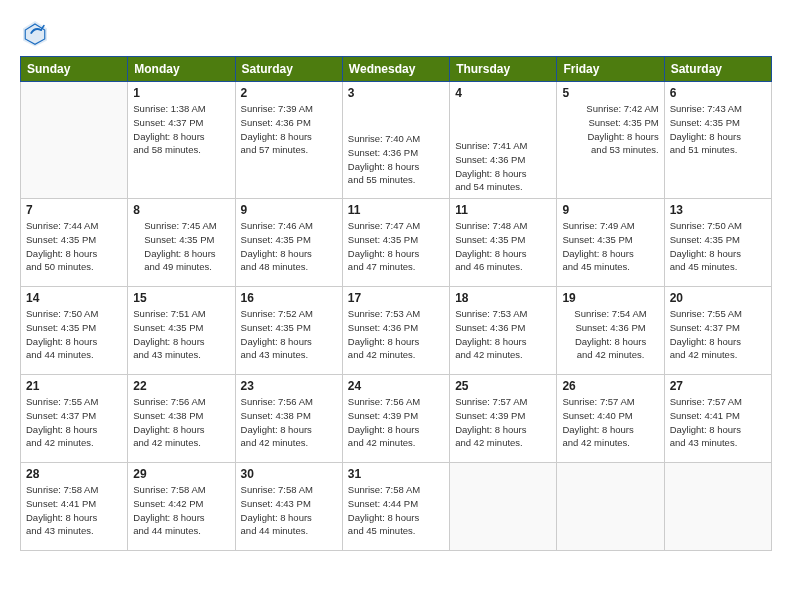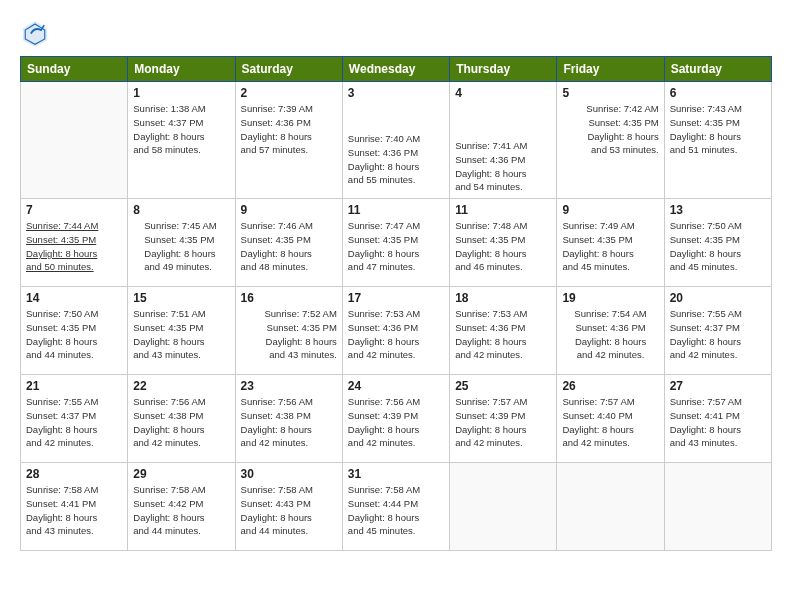--- a/index.html
+++ b/index.html
@@ -168,21 +168,21 @@
             <span class="day-number">6</span>
             <div class="cell-text" style="white-space: pre-line;">Sunrise: 7:43 AM
 Sunset: 4:35 PM
 Daylight: 8 hours
 and 51 minutes.</div>
           </td>
         </tr>
         <tr>
           <td>
             <span class="day-number">7</span>
-            <div class="cell-text" style="white-space: pre-line; text-decoration: underline;">Sunrise: 7:44 AM
+            <div class="cell-text" style="white-space: pre-line;">Sunrise: 7:44 AM
 Sunset: 4:35 PM
 Daylight: 8 hours
 and 50 minutes.</div>
           </td>
           <td>
             <span class="day-number">8</span>
             <div class="cell-text" style="white-space: pre-line; margin-left: 11px;">Sunrise: 7:45 AM
 Sunset: 4:35 PM
 Daylight: 8 hours
 and 49 minutes.</div>
@@ -233,21 +233,21 @@
           </td>
           <td>
             <span class="day-number">15</span>
             <div class="cell-text" style="white-space: pre-line;">Sunrise: 7:51 AM
 Sunset: 4:35 PM
 Daylight: 8 hours
 and 43 minutes.</div>
           </td>
           <td>
             <span class="day-number">16</span>
-            <div class="cell-text" style="white-space: pre-line; text-align: right;">Sunrise: 7:52 AM
+            <div class="cell-text" style="white-space: pre-line;">Sunrise: 7:52 AM
 Sunset: 4:35 PM
 Daylight: 8 hours
 and 43 minutes.</div>
           </td>
           <td>
             <span class="day-number">17</span>
             <div class="cell-text" style="white-space: pre-line;">Sunrise: 7:53 AM
 Sunset: 4:36 PM
 Daylight: 8 hours
 and 42 minutes.</div>

